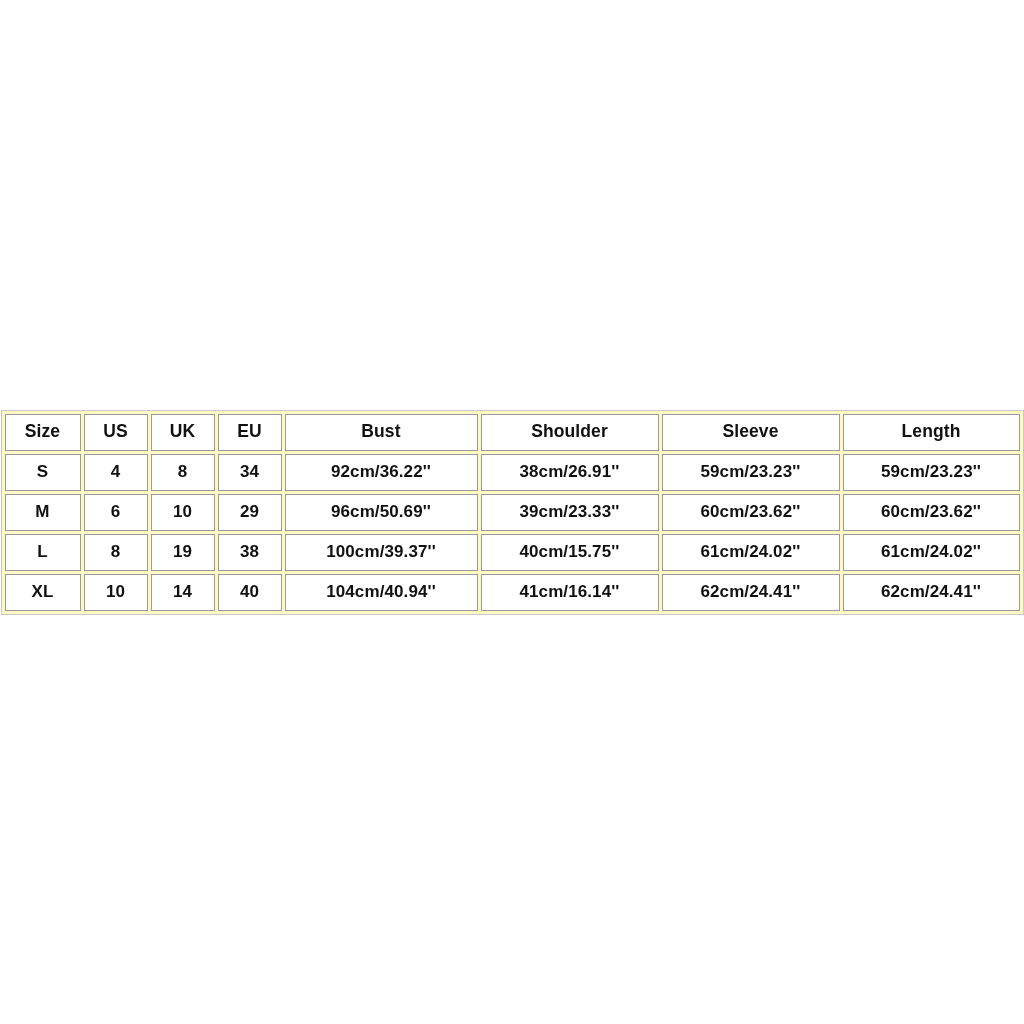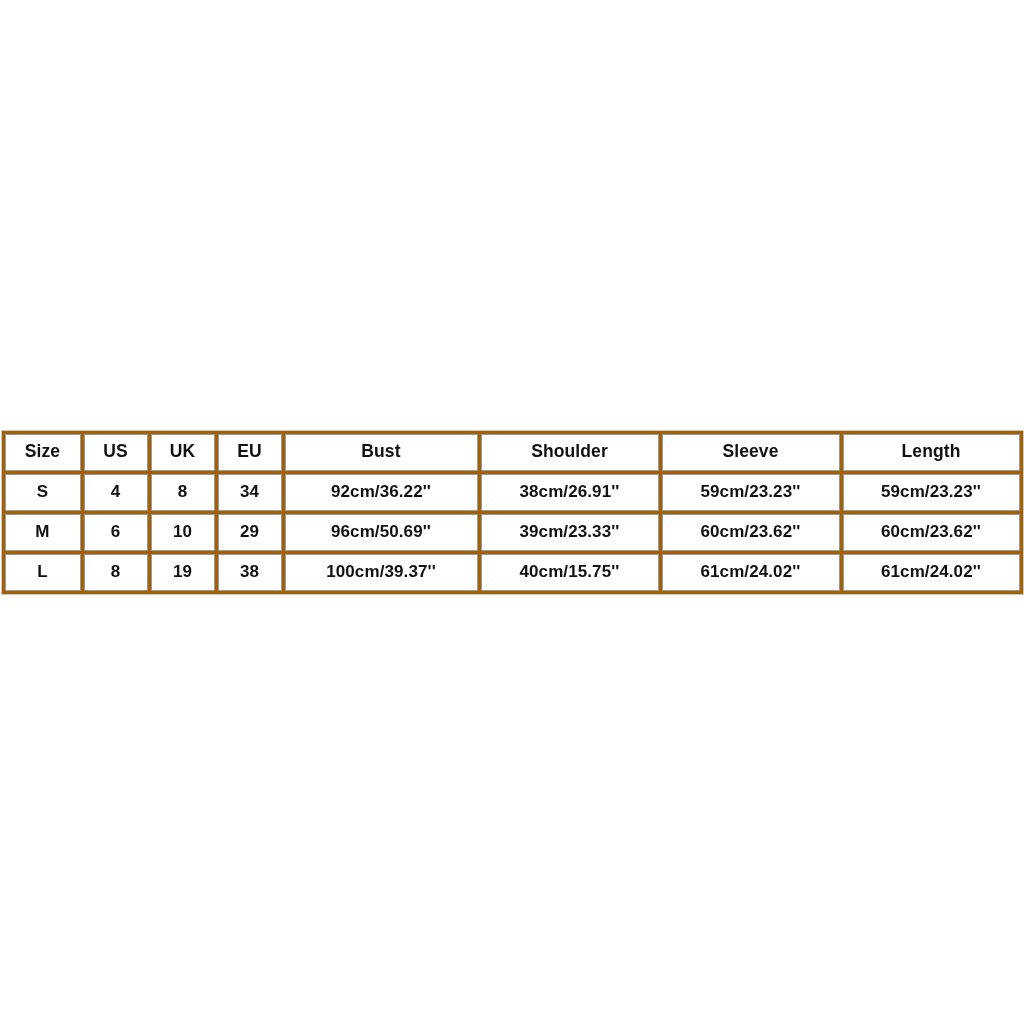--- a/index.html
+++ b/index.html
@@ -21,21 +21,21 @@
   .chart-wrap {
     width: 1024px;
     display: flex;
     justify-content: center;
   }
 
   table.size-chart {
     width: 1004px;
     border-collapse: separate;
     border-spacing: 3px;
-    background: #a16207;
+    background: #fef9c3;
     border: 1px solid #c9c9c9;
     table-layout: fixed;
     margin: 0;
   }
 
   table.size-chart td,
   table.size-chart th {
     border: 1px solid #9a9a9a;
     background: #ffffff;
     height: 35px;
@@ -117,15 +117,25 @@
       <tr>
         <td>L</td>
         <td>8</td>
         <td>19</td>
         <td>38</td>
         <td>100cm/39.37''</td>
         <td>40cm/15.75''</td>
         <td>61cm/24.02''</td>
         <td>61cm/24.02''</td>
       </tr>
+      <tr>
+        <td>XL</td>
+        <td>10</td>
+        <td>14</td>
+        <td>40</td>
+        <td>104cm/40.94''</td>
+        <td>41cm/16.14''</td>
+        <td>62cm/24.41''</td>
+        <td>62cm/24.41''</td>
+      </tr>
     </tbody>
   </table>
 </div>
 
 </body></html>

